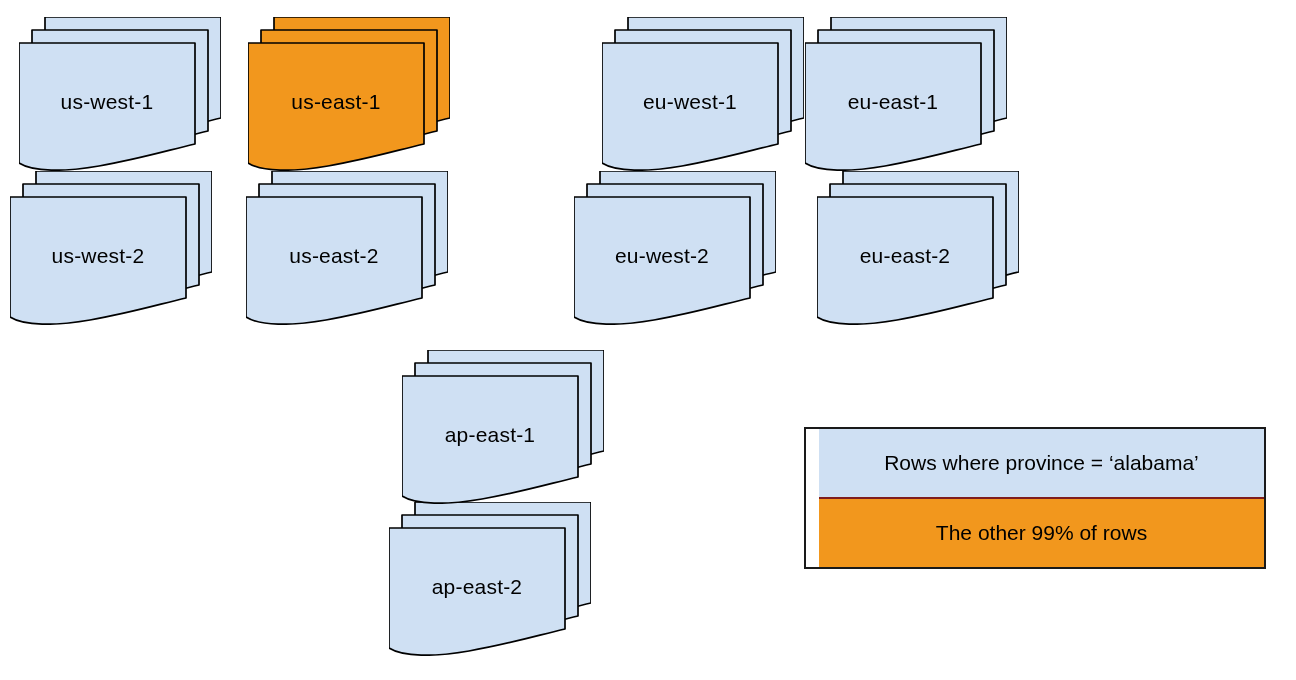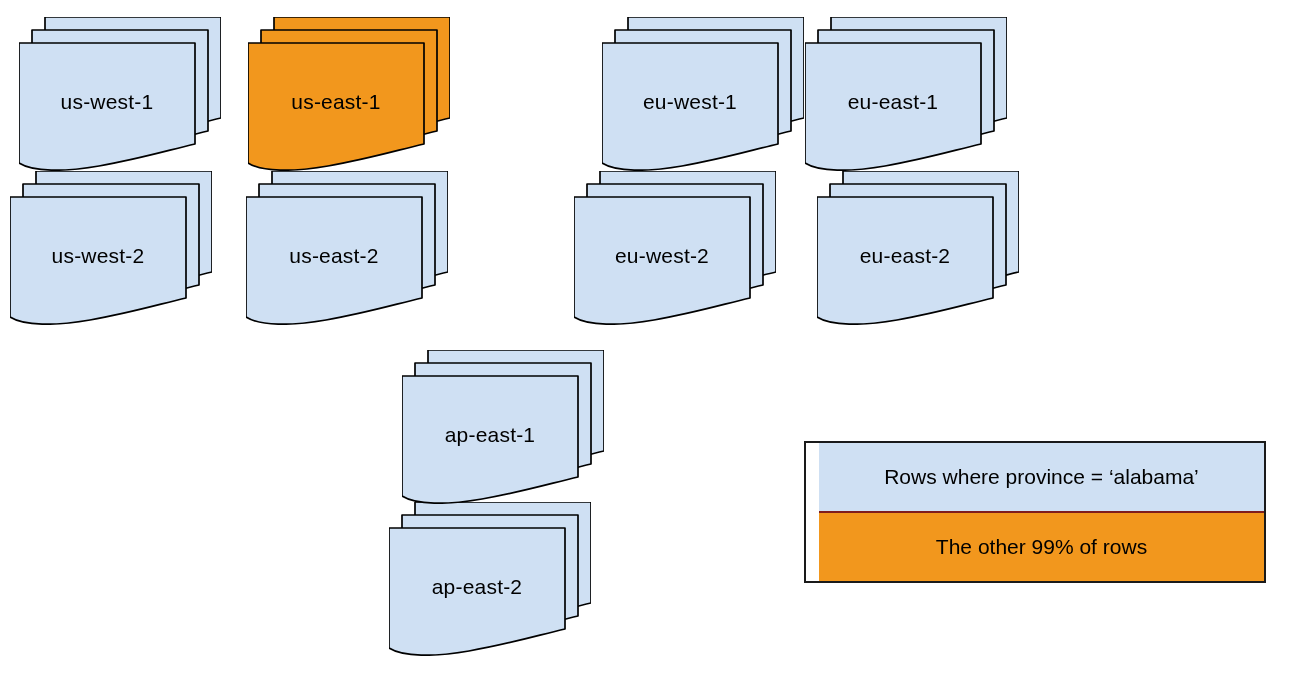--- a/index.html
+++ b/index.html
@@ -39,21 +39,21 @@
     display: flex;
     align-items: center;
     justify-content: center;
     font-size: 21px;
     letter-spacing: 0.2px;
     pointer-events: none;
   }
   .legend {
     position: absolute;
     left: 804px;
-    top: 441px;
+    top: 427px;
     width: 462px;
     height: 142px;
     border: 2px solid #1a1a1a;
     z-index: 3;
     display: flex;
     flex-direction: column;
     padding-left: 13px;
   }
   .legend-row {
     flex: 1;

